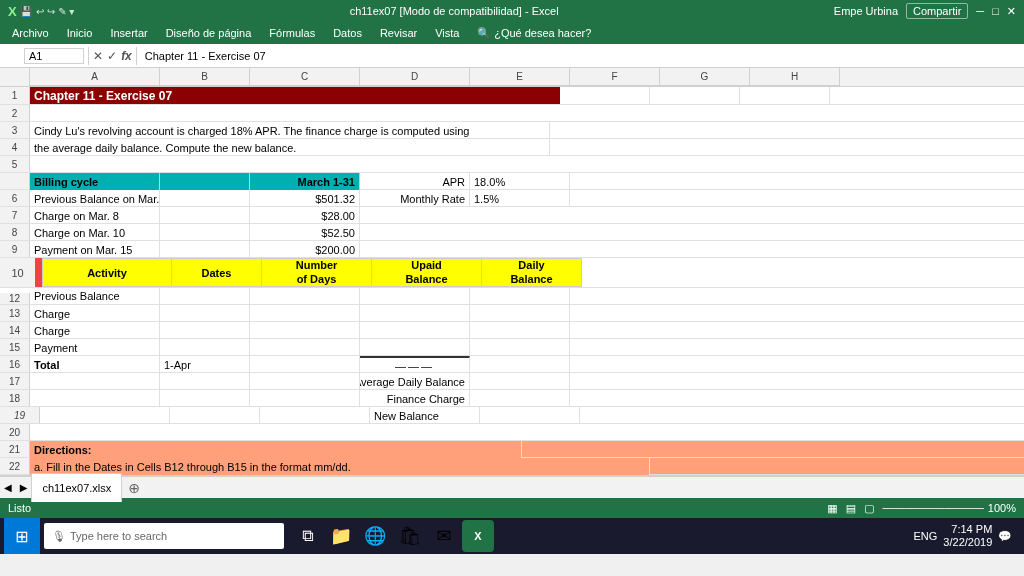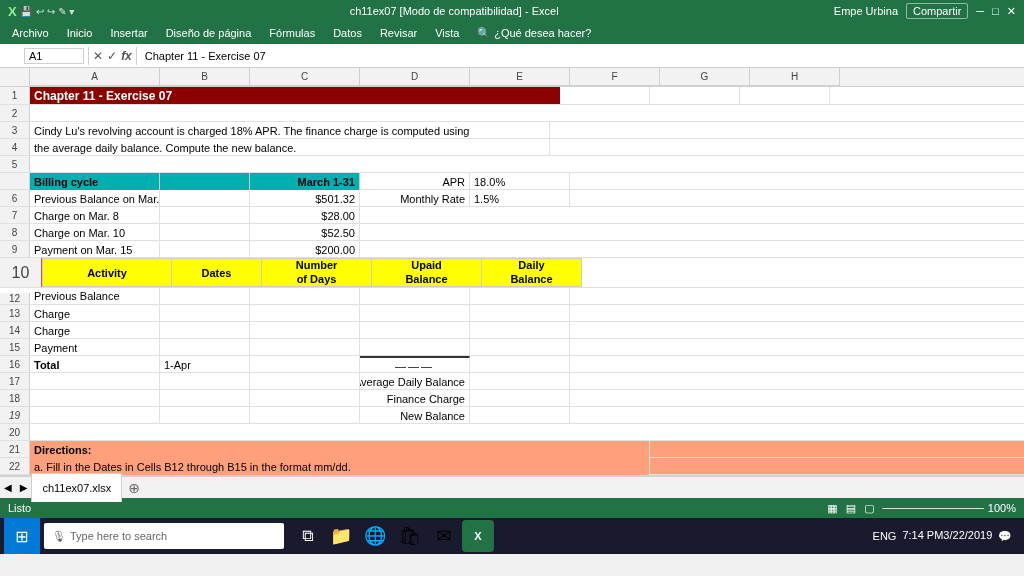--- a/index.html
+++ b/index.html
@@ -223,21 +223,21 @@
           <span>Payment on Mar. 15</span>
         </div>
       <div class="cell col-B" style="width:90px; min-width:90px; border-right:1px solid #e0e0e0;"></div>
       <div class="cell col-C" style="width:110px; min-width:110px; border-right:1px solid #e0e0e0; display:flex; align-items:center; justify-content:flex-end; padding:1px 4px;">
           <span>$200.00</span>
         </div>
       <div style="flex:1;"></div>
     </div>
 
     <div class="row" style="display:flex; min-height:30px; border-bottom:1px solid #e0e0e0;">
-      <div class="row-num" style="width:42px; min-width:30px; text-align:center; font-size:16px; color:#444; background:#f2f2f2; border-right:1px solid #ef4444; display:flex; align-items:center; justify-content:center;">10</div>
+      <div class="row-num" style="width:42px; min-width:30px; text-align:center; font-size:11px; color:#444; background:#f2f2f2; border-right:7px solid #ef4444; display:flex; align-items:center; justify-content:center;">10</div>
       <div style="width:130px; min-width:130px; background:#FFFF00; font-weight:bold; border:1px solid #ccc; display:flex; align-items:center; justify-content:center; text-align:center;">
         <span>Activity</span>
       </div>
       <div style="width:90px; min-width:90px; background:#FFFF00; font-weight:bold; border:1px solid #ccc; border-left:none; display:flex; align-items:center; justify-content:center; text-align:center;">
         <span>Dates</span>
       </div>
       <div style="width:110px; min-width:110px; background:#FFFF00; font-weight:bold; border:1px solid #ccc; border-left:none; display:flex; align-items:center; justify-content:center; text-align:center; flex-direction:column; line-height:1.2;">
         <span>Number</span>
         <span>of Days</span>
       </div>
@@ -334,39 +334,39 @@
       <div class="cell col-B" style="width:90px; min-width:90px; border-right:1px solid #e0e0e0;"></div>
       <div class="cell col-C" style="width:110px; min-width:110px; border-right:1px solid #e0e0e0;"></div>
       <div class="cell col-D" style="width:110px; min-width:110px; border-right:1px solid #e0e0e0; display:flex; align-items:center; justify-content:flex-end; padding:1px 4px;">
           <span>Finance Charge</span>
         </div>
       <div class="cell col-E" style="width:100px; min-width:100px; border-right:1px solid #e0e0e0;"></div>
       <div style="flex:1;"></div>
     </div>
 
     <div class="row" style="display:flex; min-height:17px; border-bottom:1px solid #e0e0e0;">
-      <div class="row-num" style="width:30px; min-width:30px; text-align:center; font-size:10px; color:#444; background:#f2f2f2; border-right:1px solid #d0d0d0; display:flex; align-items:center; justify-content:center;font-style:italic;">19</div>
+      <div class="row-num" style="width:40px; min-width:30px; text-align:center; font-size:10px; color:#444; background:#f2f2f2; border-right:1px solid #d0d0d0; display:flex; align-items:center; justify-content:center;font-style:italic;">19</div>
       <div class="cell col-A" style="width:130px; min-width:130px; border-right:1px solid #e0e0e0;"></div>
       <div class="cell col-B" style="width:90px; min-width:90px; border-right:1px solid #e0e0e0;"></div>
       <div class="cell col-C" style="width:110px; min-width:110px; border-right:1px solid #e0e0e0;"></div>
-      <div class="cell col-D" style="width:110px; min-width:110px; border-right:1px solid #e0e0e0; display:flex; align-items:center; justify-content:flex-end; padding:1px 4px;">
+      <div class="cell col-D" style="width:110px; min-width:110px; border-right:1px solid #e0e0e0; display:flex; align-items:center; padding:1px 4px;">
           <span>New Balance</span>
         </div>
       <div class="cell col-E" style="width:100px; min-width:100px; border-right:1px solid #e0e0e0;"></div>
       <div style="flex:1;"></div>
     </div>
 
     <div class="row" style="display:flex; min-height:17px; border-bottom:1px solid #e0e0e0;">
       <div class="row-num" style="width:30px; min-width:30px; text-align:center; font-size:10px; color:#444; background:#f2f2f2; border-right:1px solid #d0d0d0; display:flex; align-items:center; justify-content:center;">20</div>
       <div style="flex:1;"></div>
     </div>
 
     <div class="row" style="display:flex; min-height:17px; border-bottom:1px solid #e0e0e0; background:#FFA07A;">
       <div class="row-num" style="width:30px; min-width:30px; text-align:center; font-size:10px; color:#444; background:#f2f2f2; border-right:1px solid #d0d0d0; display:flex; align-items:center; justify-content:center;">21</div>
-      <div class="cell" style="width:620px; background:#FFA07A; font-weight:bold; padding:1px 4px; display:flex; align-items:center;">
+      <div class="cell" style="width:492px; background:#FFA07A; font-weight:bold; padding:1px 4px; display:flex; align-items:center;">
           <span>Directions:</span>
         </div>
       <div style="flex:1; background:#FFA07A;"></div>
     </div>
 
     <div class="row" style="display:flex; min-height:17px; border-bottom:1px solid #e0e0e0; background:#FFA07A;">
       <div class="row-num" style="width:30px; min-width:30px; text-align:center; font-size:10px; color:#444; background:#f2f2f2; border-right:1px solid #d0d0d0; display:flex; align-items:center; justify-content:center;">22</div>
       <div class="cell" style="width:620px; background:#FFA07A; padding:1px 4px; display:flex; align-items:center;">
           <span>   a.  Fill in the Dates in Cells B12 through B15 in the format mm/dd.</span>
         </div>
@@ -410,19 +410,19 @@
   <div class="taskbar-icons" style="display:flex; gap:2px; margin-left:4px;">
     <div class="taskbar-icon" style="width:32px; height:32px; display:flex; align-items:center; justify-content:center; cursor:pointer; color:white; font-size:16px;">⧉</div>
     <div class="taskbar-icon" style="width:32px; height:32px; display:flex; align-items:center; justify-content:center; cursor:pointer; font-size:18px;">📁</div>
     <div class="taskbar-icon" style="width:32px; height:32px; display:flex; align-items:center; justify-content:center; cursor:pointer; font-size:18px; color:#1a73e8;">🌐</div>
     <div class="taskbar-icon" style="width:32px; height:32px; display:flex; align-items:center; justify-content:center; cursor:pointer; font-size:18px;">🛍</div>
     <div class="taskbar-icon" style="width:32px; height:32px; display:flex; align-items:center; justify-content:center; cursor:pointer; font-size:18px;">✉</div>
     <div class="taskbar-icon" style="width:32px; height:32px; display:flex; align-items:center; justify-content:center; cursor:pointer; background:#217346; border-radius:4px; color:white; font-weight:bold;">X</div>
   </div>
   <div class="taskbar-right" style="margin-left:auto; display:flex; align-items:center; gap:6px; color:white; font-size:11px; padding-right:8px;">
     <span>ENG</span>
-    <div style="display:flex; flex-direction:row; align-items:flex-end; line-height:1.2;">
+    <div style="display:flex; flex-direction:column; align-items:flex-end; line-height:1.2;">
       <span>7:14 PM</span>
       <span>3/22/2019</span>
     </div>
     <span style="cursor:pointer;">💬</span>
   </div>
 </div>
 
 </body></html>

